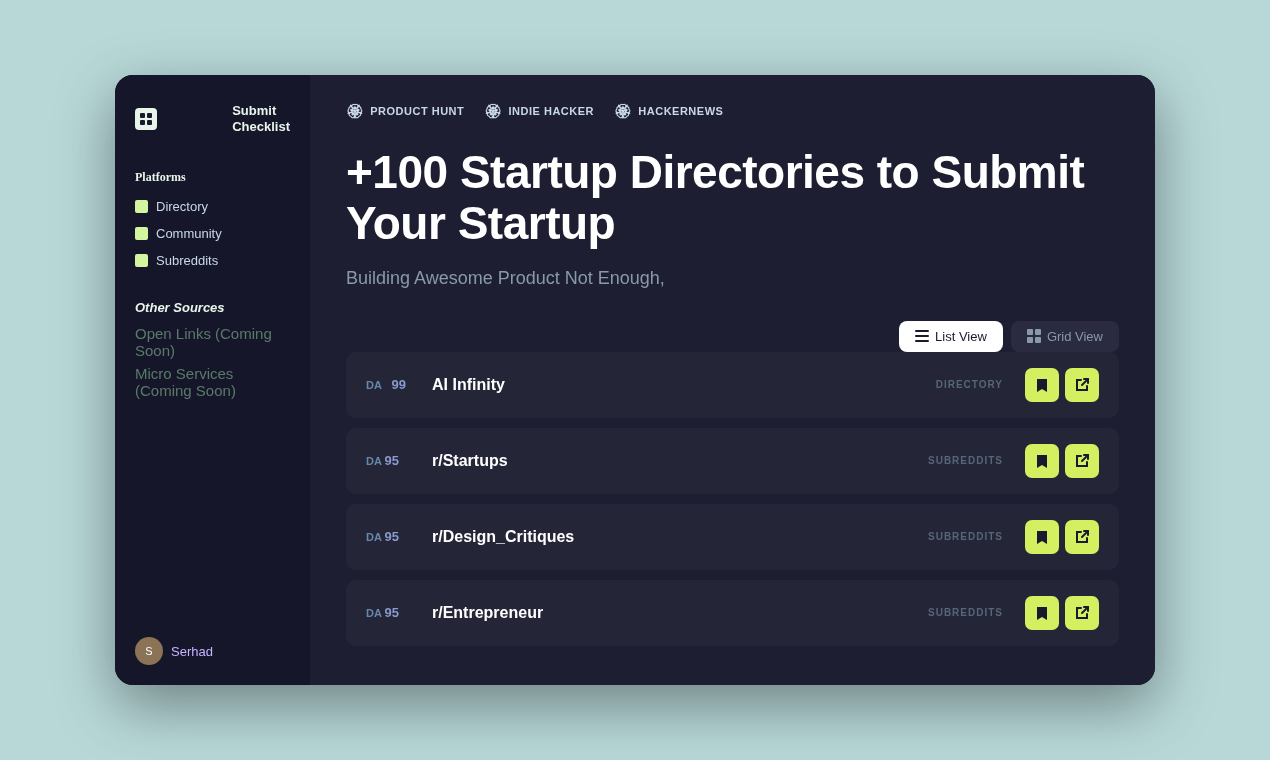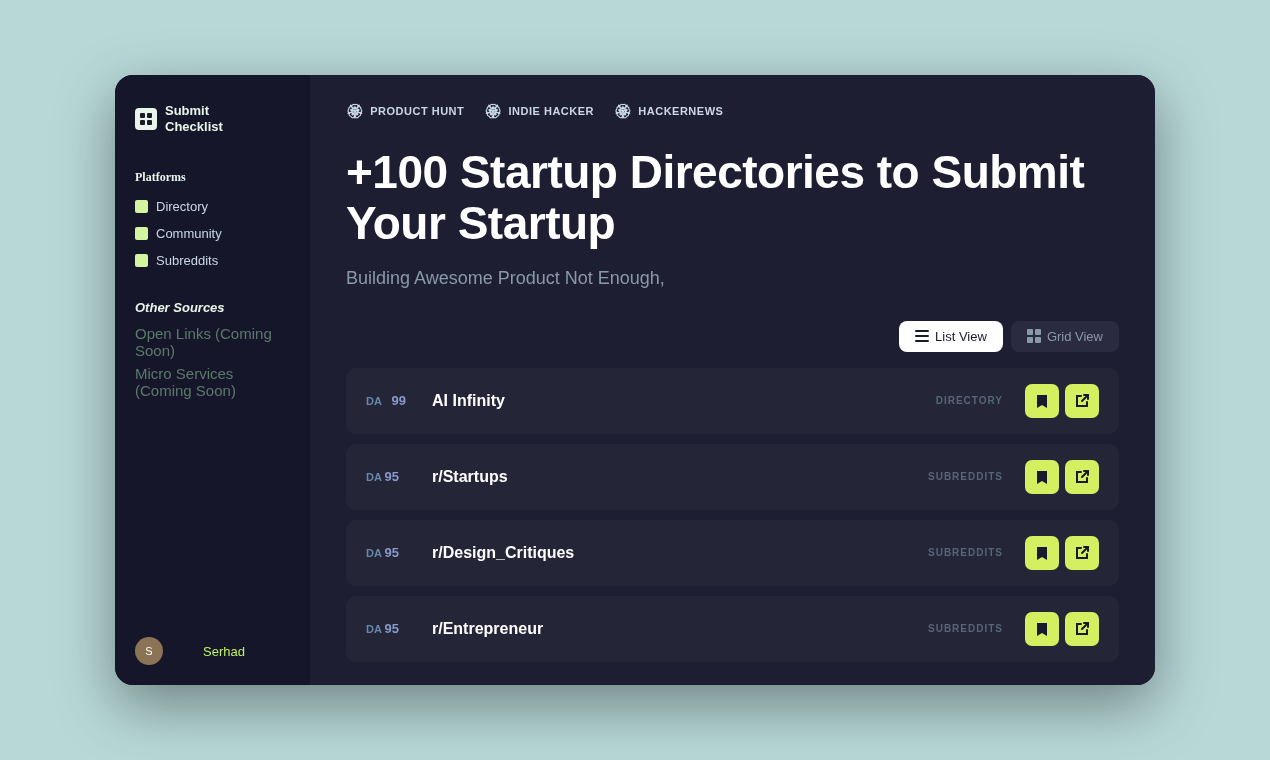--- a/index.html
+++ b/index.html
@@ -29,20 +29,21 @@
       padding: 28px 20px;
       display: flex;
       flex-direction: column;
       position: relative;
     }
     .logo-area {
       display: flex;
       align-items: center;
       gap: 8px;
       margin-bottom: 32px;
+      justify-content: space-between;
     }
     .logo-icon {
       width: 22px;
       height: 22px;
       background: #e8f5e9;
       border-radius: 4px;
       display: flex;
       align-items: center;
       justify-content: center;
       flex-shrink: 0;
@@ -111,23 +112,22 @@
       border-radius: 50%;
       background: #8b7355;
       overflow: hidden;
       display: flex;
       align-items: center;
       justify-content: center;
       font-size: 11px;
       color: white;
     }
     .user-name {
-      color: #bef264;
+      color: #c4b5fd;
       font-size: 13px;
-      margin-left: 32px;
     }
     
     .main-content {
       flex: 1;
       background: #1e1e32;
       padding: 28px 36px;
       overflow-y: auto;
       display: flex;
       flex-direction: column;
     }
@@ -164,21 +164,21 @@
       color: #8899aa;
       font-size: 18px;
       line-height: 1.6;
       margin-bottom: 28px;
     }
     
     .view-toggle {
       display: flex;
       justify-content: flex-end;
       gap: 8px;
-      margin-bottom: 16px;
+      margin-bottom: 0;
     }
     .view-btn {
       display: flex;
       align-items: center;
       gap: 6px;
       padding: 8px 16px;
       border-radius: 8px;
       font-size: 13px;
       font-weight: 500;
       cursor: pointer;

